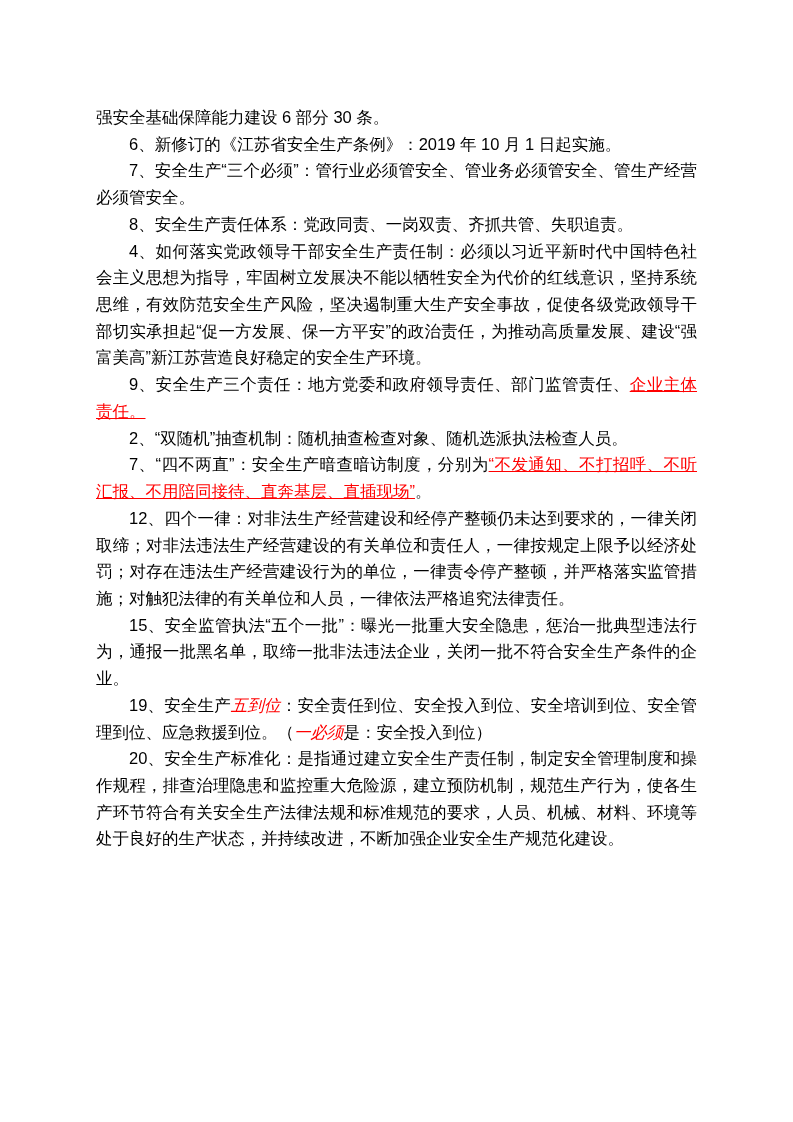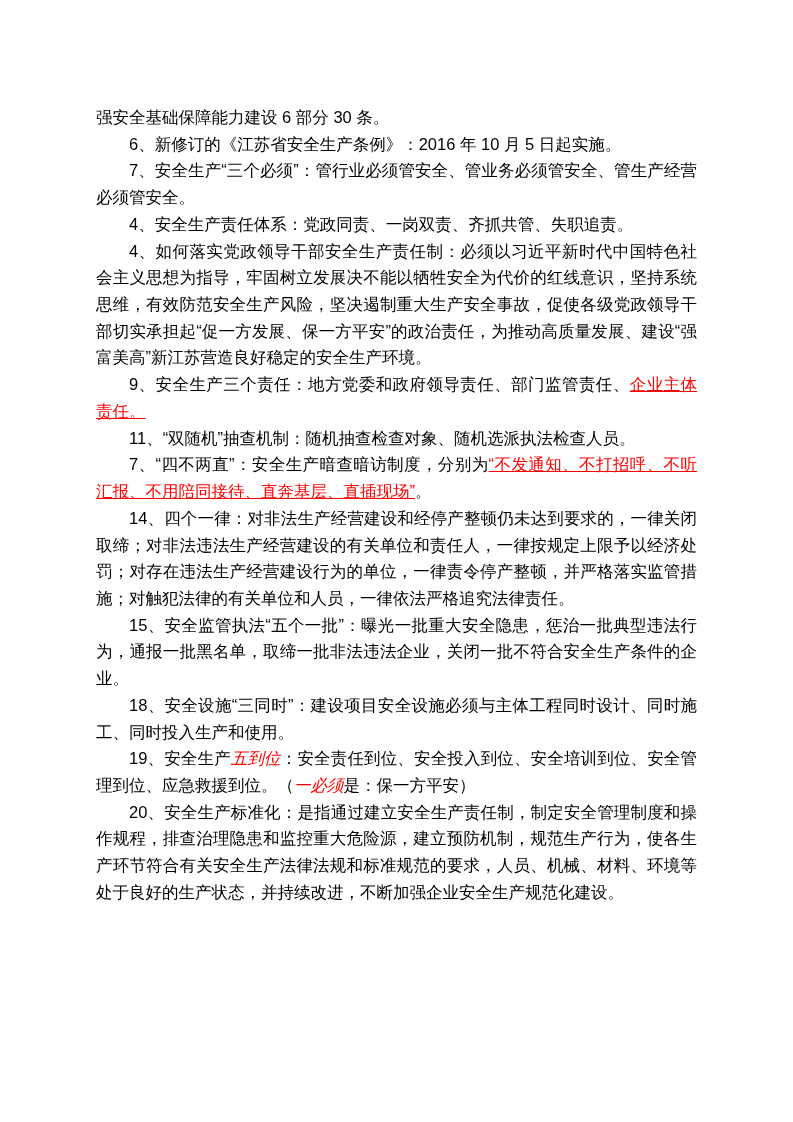--- a/index.html
+++ b/index.html
@@ -44,26 +44,25 @@
     text-decoration: underline;
     text-decoration-color: #ff0000;
   }
 </style>
 </head>
 <body>
 
 <div class="page">
   <div class="doc-body" id="doc-body">
       <div class="para no-indent"><span>强安全基础保障能力建设 6 部分 30 条。</span></div>
-      <div class="para"><span>6、新修订的《江苏省安全生产条例》：2016 年 10 月 5 日起实施。</span></div>
+      <div class="para"><span>6、新修订的《江苏省安全生产条例》：2019 年 10 月 1 日起实施。</span></div>
       <div class="para"><span>7、安全生产“三个必须”：管行业必须管安全、管业务必须管安全、管生产经营必须管安全。</span></div>
-      <div class="para"><span>4、安全生产责任体系：党政同责、一岗双责、齐抓共管、失职追责。</span></div>
+      <div class="para"><span>8、安全生产责任体系：党政同责、一岗双责、齐抓共管、失职追责。</span></div>
       <div class="para"><span>4、如何落实党政领导干部安全生产责任制：必须以习近平新时代中国特色社会主义思想为指导，牢固树立发展决不能以牺牲安全为代价的红线意识，坚持系统思维，有效防范安全生产风险，坚决遏制重大生产安全事故，促使各级党政领导干部切实承担起“促一方发展、保一方平安”的政治责任，为推动高质量发展、建设“强富美高”新江苏营造良好稳定的安全生产环境。</span></div>
       <div class="para"><span>9、安全生产三个责任：地方党委和政府领导责任、部门监管责任、</span><span class="red-underline">企业主体责任。</span></div>
-      <div class="para"><span>11、“双随机”抽查机制：随机抽查检查对象、随机选派执法检查人员。</span></div>
+      <div class="para"><span>2、“双随机”抽查机制：随机抽查检查对象、随机选派执法检查人员。</span></div>
       <div class="para"><span>7、“四不两直”：安全生产暗查暗访制度，分别为</span><span class="red-underline">“不发通知、不打招呼、不听汇报、不用陪同接待、直奔基层、直插现场”</span><span>。</span></div>
-      <div class="para"><span>14、四个一律：对非法生产经营建设和经停产整顿仍未达到要求的，一律关闭取缔；对非法违法生产经营建设的有关单位和责任人，一律按规定上限予以经济处罚；对存在违法生产经营建设行为的单位，一律责令停产整顿，并严格落实监管措施；对触犯法律的有关单位和人员，一律依法严格追究法律责任。</span></div>
+      <div class="para"><span>12、四个一律：对非法生产经营建设和经停产整顿仍未达到要求的，一律关闭取缔；对非法违法生产经营建设的有关单位和责任人，一律按规定上限予以经济处罚；对存在违法生产经营建设行为的单位，一律责令停产整顿，并严格落实监管措施；对触犯法律的有关单位和人员，一律依法严格追究法律责任。</span></div>
       <div class="para"><span>15、安全监管执法“五个一批”：曝光一批重大安全隐患，惩治一批典型违法行为，通报一批黑名单，取缔一批非法违法企业，关闭一批不符合安全生产条件的企业。</span></div>
-      <div class="para"><span>18、安全设施“三同时”：建设项目安全设施必须与主体工程同时设计、同时施工、同时投入生产和使用。</span></div>
-      <div class="para"><span>19、安全生产</span><span class="red">五到位</span><span>：安全责任到位、安全投入到位、安全培训到位、安全管理到位、应急救援到位。（</span><span class="red">一必须</span><span>是：保一方平安）</span></div>
+      <div class="para"><span>19、安全生产</span><span class="red">五到位</span><span>：安全责任到位、安全投入到位、安全培训到位、安全管理到位、应急救援到位。（</span><span class="red">一必须</span><span>是：安全投入到位）</span></div>
       <div class="para"><span>20、安全生产标准化：是指通过建立安全生产责任制，制定安全管理制度和操作规程，排查治理隐患和监控重大危险源，建立预防机制，规范生产行为，使各生产环节符合有关安全生产法律法规和标准规范的要求，人员、机械、材料、环境等处于良好的生产状态，并持续改进，不断加强企业安全生产规范化建设。</span></div>
     </div>
 </div>
 
 </body></html>

